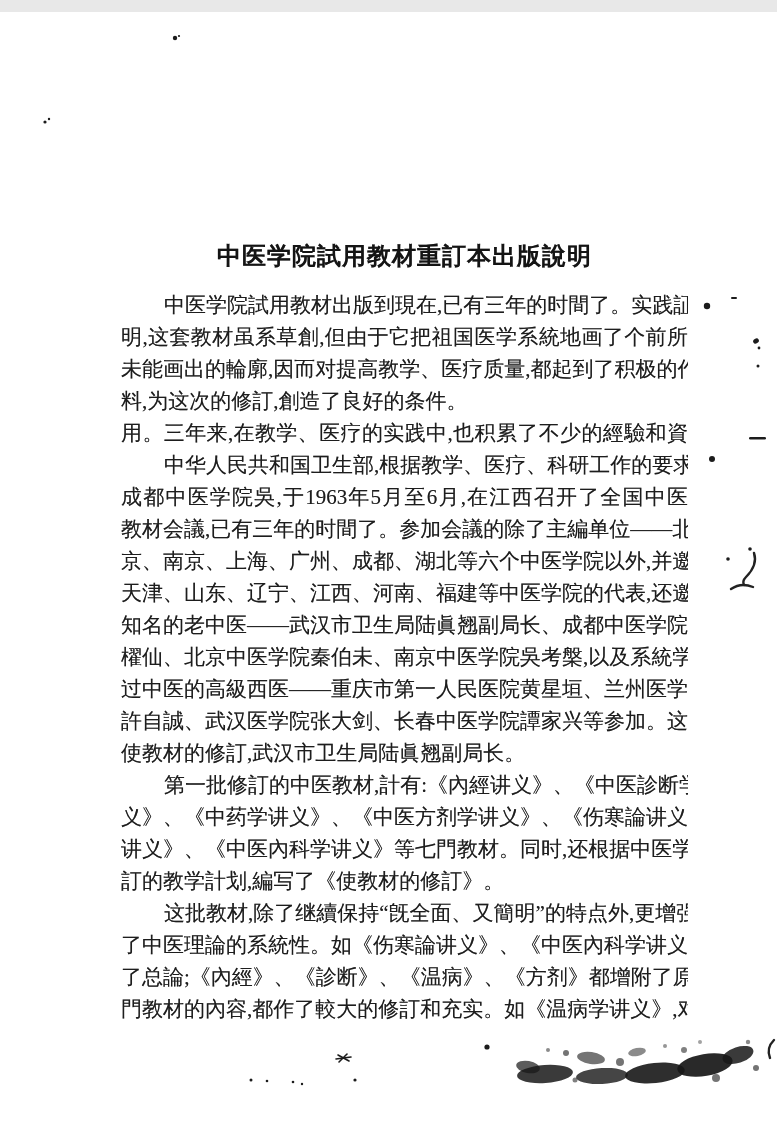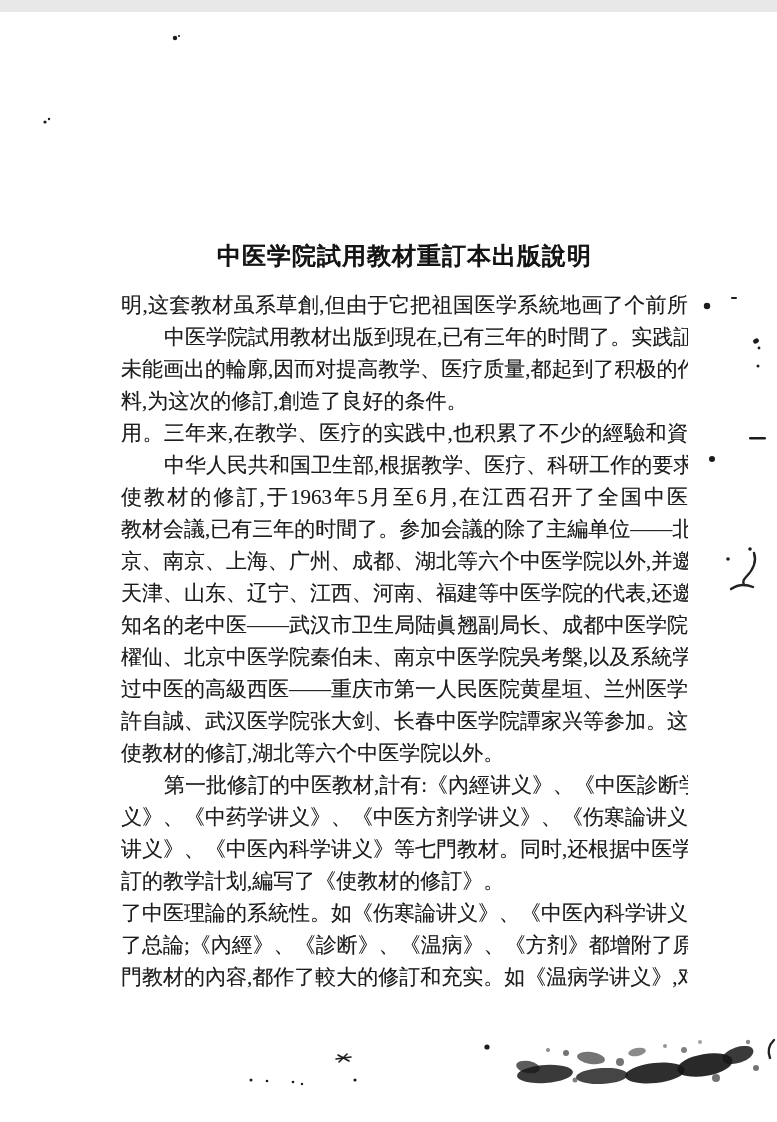--- a/index.html
+++ b/index.html
@@ -42,39 +42,40 @@
   .artifacts{position:absolute;top:0;left:0;pointer-events:none;}
 </style>
 </head>
 <body>
 
 <div class="page">
 
   <h1 class="doc-title">中医学院試用教材重訂本出版說明</h1>
 
   <div class="body-text">
+    <div class="line indent">中医学院試用教材出版到現在,已有三年的时間了。实践証</div>
     <div class="line">明,这套教材虽系草創,但由于它把祖国医学系統地画了个前所</div>
-    <div class="line indent">中医学院試用教材出版到現在,已有三年的时間了。实践証</div>
     <div class="line">未能画出的輪廓,因而对提高教学、医疗质量,都起到了积极的作</div>
     <div class="line short">料,为这次的修訂,創造了良好的条件。</div>
     <div class="line">用。三年来,在教学、医疗的实践中,也积累了不少的經驗和資</div>
     <div class="line indent">中华人民共和国卫生部,根据教学、医疗、科研工作的要求和</div>
-    <div class="line">使教材的修訂,于1963年5月至6月,在江西召开了全国中医</div>
+    <div class="line">成都中医学院吳,于1963年5月至6月,在江西召开了全国中医</div>
     <div class="line">教材会議,已有三年的时間了。参加会議的除了主編单位——北</div>
     <div class="line">京、南京、上海、广州、成都、湖北等六个中医学院以外,并邀請了</div>
     <div class="line">天津、山东、辽宁、江西、河南、福建等中医学院的代表,还邀請了</div>
     <div class="line">知名的老中医——武汉市卫生局陆眞翘副局长、成都中医学院吳</div>
     <div class="line">櫂仙、北京中医学院秦伯未、南京中医学院吳考槃,以及系統学习</div>
     <div class="line">过中医的高級西医——重庆市第一人民医院黄星垣、兰州医学院</div>
     <div class="line">許自誠、武汉医学院张大剑、长春中医学院譚家兴等参加。这就</div>
-    <div class="line short">使教材的修訂,湖北等六个中医学院以外。</div>
+    <div class="line short">使教材的修訂,武汉市卫生局陆眞翘副局长。</div>
     <div class="line indent">第一批修訂的中医教材,計有:《內經讲义》、《中医診断学讲</div>
     <div class="line">义》、《中药学讲义》、《中医方剂学讲义》、《伤寒論讲义》、《温病学</div>
     <div class="line">讲义》、《中医內科学讲义》等七門教材。同时,还根据中医学院新</div>
     <div class="line short">訂的教学計划,編写了《使教材的修訂》。</div>
+    <div class="line indent">这批教材,除了继續保持“旣全面、又簡明”的特点外,更增强</div>
     <div class="line">了中医理論的系統性。如《伤寒論讲义》、《中医內科学讲义》增加</div>
     <div class="line">了总論;《內經》、《診断》、《温病》、《方剂》都增附了原文选讀。每</div>
     <div class="line">門教材的內容,都作了較大的修訂和充实。如《温病学讲义》,对</div>
   </div>
 
   <svg class="artifacts" width="777" height="1122" viewBox="0 0 777 1122">
     <g fill="#1c1c1c" stroke="none">
 
       <circle cx="45" cy="110" r="1.6"></circle>
       <circle cx="49" cy="107" r="1.2"></circle>

